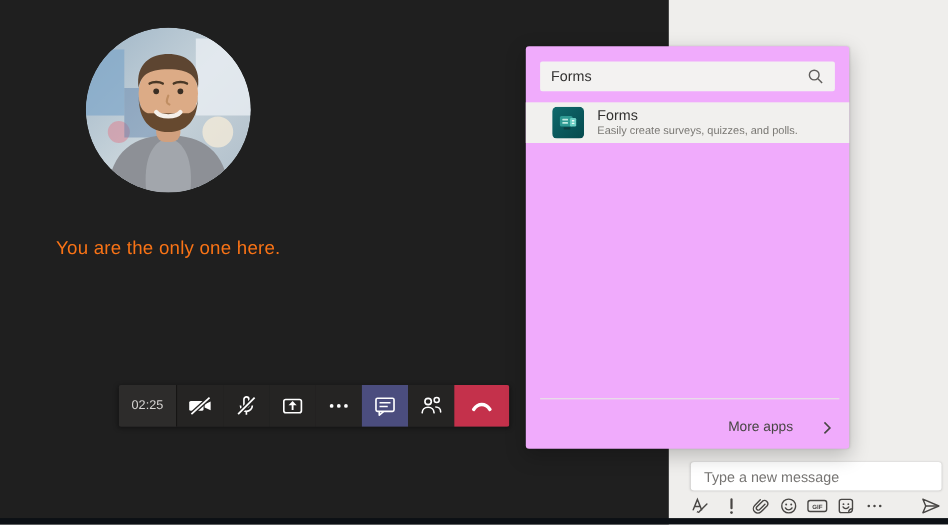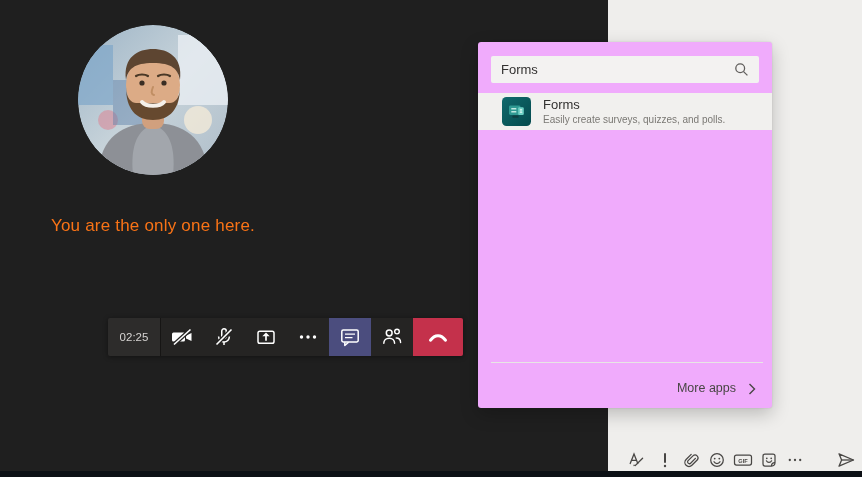--- a/index.html
+++ b/index.html
@@ -4,39 +4,39 @@
 <style>
   html,body{margin:0;padding:0;background:#d8d8d8;font-family:"Liberation Sans","DejaVu Sans",sans-serif;}
   .stage{position:relative;width:862px;height:477px;background:#efeeec;overflow:hidden;}
 
   
   .video-area{position:absolute;left:0;top:0;width:608px;height:477px;background:#1f1f1f;}
   .avatar{position:absolute;left:78px;top:25px;width:150px;height:150px;border-radius:50%;overflow:hidden;}
   .status-text{position:absolute;left:0;top:216px;width:306px;text-align:center;color:#f97316;font-size:17px;letter-spacing:.2px;}
 
   
-  .toolbar{position:absolute;left:108px;top:318px;height:38px;display:flex;z-index:3;border-radius:2px;overflow:hidden;box-shadow:0 1px 5px rgba(0,0,0,.45);}
+  .toolbar{position:absolute;left:108px;top:350px;height:38px;display:flex;z-index:3;border-radius:2px;overflow:hidden;box-shadow:0 1px 5px rgba(0,0,0,.45);}
   .timer-chip{width:52px;background:#2d2c2b;border-right:1px solid #161514;color:#d6d4d2;font-size:11.5px;display:flex;align-items:center;justify-content:center;}
   .ctl-btn{width:42px;background:#252423;display:flex;align-items:center;justify-content:center;cursor:pointer;}
   .ctl-btn.active{background:#4b4d7e;}
   .ctl-btn.hangup{width:50px;background:#c4314b;}
   .ctl-btn svg{display:block;}
 
   
   .panel{position:absolute;left:478px;top:42px;width:294px;height:366px;background:#f0abfc;border-radius:3px;box-shadow:0 6px 18px rgba(0,0,0,.22),0 0 2px rgba(0,0,0,.12);z-index:5;}
   .searchbox{position:absolute;left:13px;right:13px;top:14px;height:27px;background:#f3f2f1;border-radius:2px;display:flex;align-items:center;}
   .searchbox input{flex:1;border:none;outline:none;background:transparent;font-size:13px;color:#323130;padding:0 0 0 10px;font-family:inherit;}
   .searchbox .mag{margin-right:9px;display:flex;}
   .result-row{position:absolute;left:0;right:0;top:51px;height:37px;background:#f1f0ee;display:flex;align-items:center;cursor:pointer;}
   .app-icon{margin-left:24px;width:29px;height:29px;flex:0 0 auto;}
   .result-texts{margin-left:12px;display:flex;flex-direction:column;}
   .result-title{font-size:13px;color:#323130;line-height:15px;}
   .result-sub{font-size:10px;color:#7a7874;line-height:13px;margin-top:1px;}
   .panel-divider{position:absolute;left:13px;right:9px;bottom:45px;height:1px;background:#e8e6e4;}
-  .more-apps{position:absolute;right:16px;bottom:13px;display:flex;align-items:flex-end;gap:12px;cursor:pointer;}
+  .more-apps{position:absolute;right:16px;bottom:13px;display:flex;align-items:flex-end;gap:27px;cursor:pointer;}
   .more-apps span{font-size:12.5px;color:#484644;}
 
   
   .compose-input{position:absolute;left:628px;top:420px;width:228px;height:26px;background:#fff;border-radius:3px;box-shadow:0 0 2px rgba(0,0,0,.18);display:flex;align-items:center;}
   .compose-input input{flex:1;border:none;outline:none;background:transparent;font-size:13px;color:#323130;padding:0 8px 0 12px;font-family:inherit;}
   .compose-input input::placeholder{color:#767472;}
   .compose-icons{position:absolute;left:628px;top:449px;width:228px;height:22px;display:flex;align-items:center;}
   .cic{width:26px;height:22px;display:flex;align-items:center;justify-content:center;cursor:pointer;}
   .cic.first{width:24px;justify-content:flex-start;}
   .cic.send{margin-left:auto;width:24px;justify-content:flex-end;}
@@ -195,20 +195,23 @@
     <div class="panel-divider"></div>
 
     <div class="more-apps">
       <span>More apps</span>
       <svg width="8" height="12" viewBox="0 0 8 12">
         <path d="M1.5 1 6.5 6 1.5 11" fill="none" stroke="#484644" stroke-width="1.4"></path>
       </svg>
     </div>
   </div>
 
+  <div class="compose-input">
+    <input type="text" placeholder="Type a new message" style="">
+  </div>
 
   <div class="compose-icons">
     <div class="cic first">
       <svg width="18" height="18" viewBox="0 0 18 18">
         <path d="M2.2 12.5 6 3l3.8 9.5M3.6 9.4h4.8" fill="none" stroke="#484644" stroke-width="1.3" stroke-linecap="round"></path>
         <line x1="7.2" y1="14.6" x2="14.6" y2="7.2" stroke="#484644" stroke-width="1.3" stroke-linecap="round"></line>
         <path d="M7.2 14.6l-1.9.6.6-1.9Z" fill="#484644"></path>
       </svg>
     </div>
     <div class="cic">

